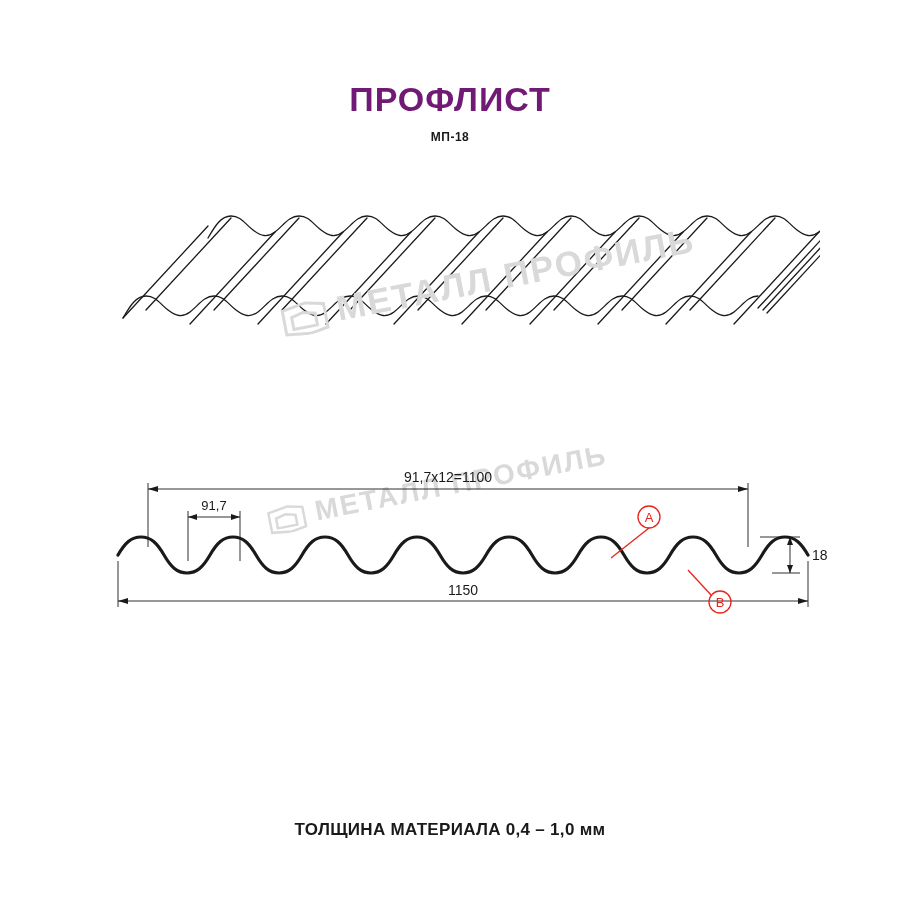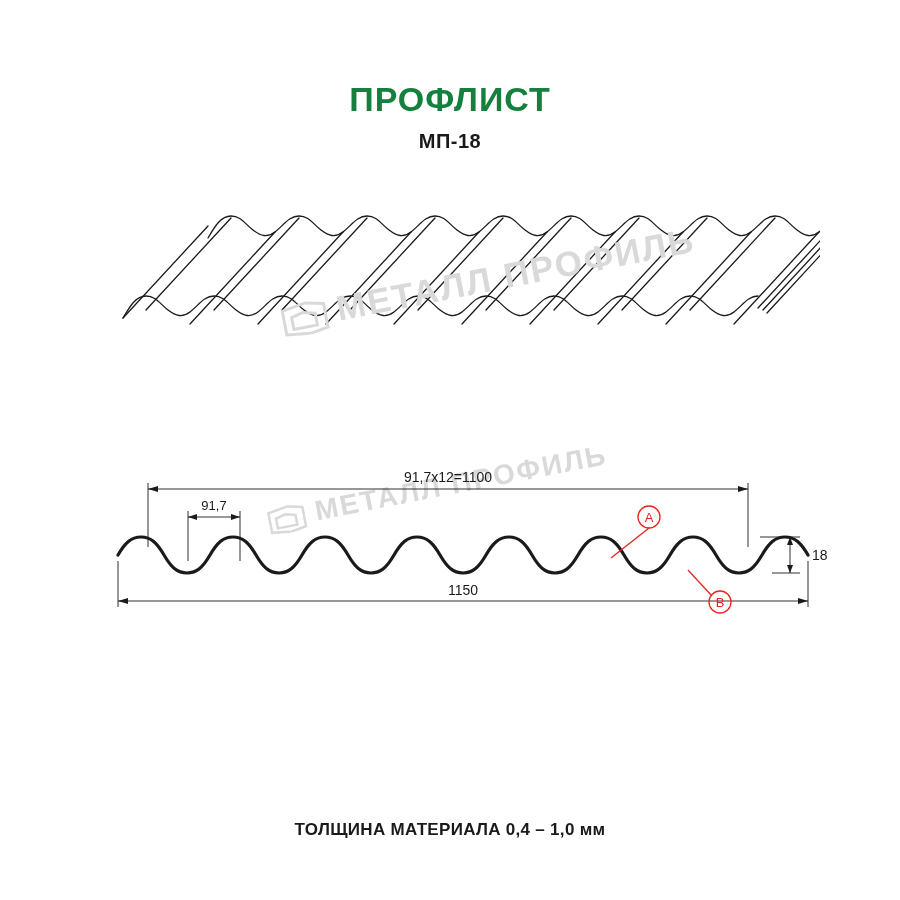--- a/index.html
+++ b/index.html
@@ -23,29 +23,29 @@
   }
   .title {
     position: absolute;
     left: 0;
     top: 80px;
     width: 900px;
     text-align: center;
     font-size: 34px;
     font-weight: bold;
     letter-spacing: 1px;
-    color: #15803d;
+    color: #701a75;
   }
   .subtitle {
     position: absolute;
     left: 0;
     top: 130px;
     width: 900px;
     text-align: center;
-    font-size: 20px;
+    font-size: 12px;
     font-weight: bold;
     letter-spacing: 0.5px;
     color: #1a1a1a;
   }
   .footnote {
     position: absolute;
     left: 0;
     top: 820px;
     width: 900px;
     text-align: center;

